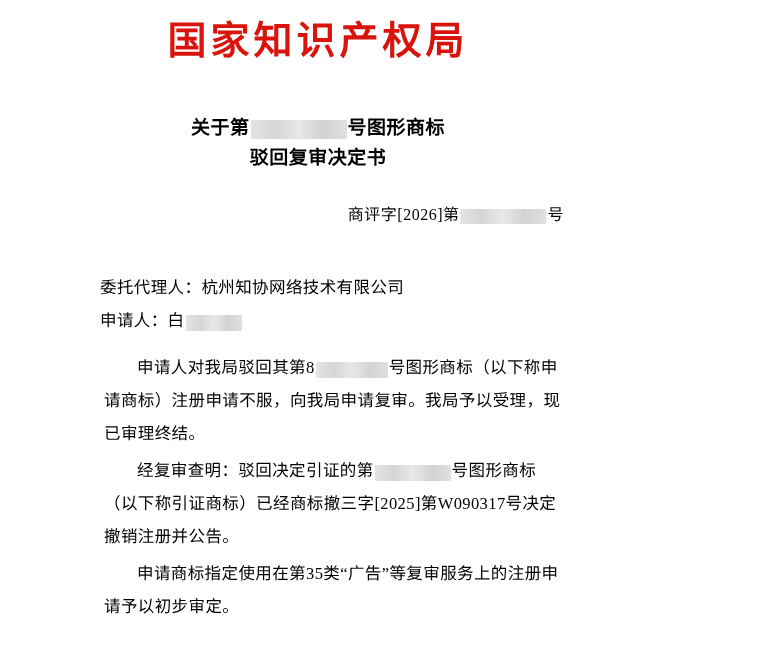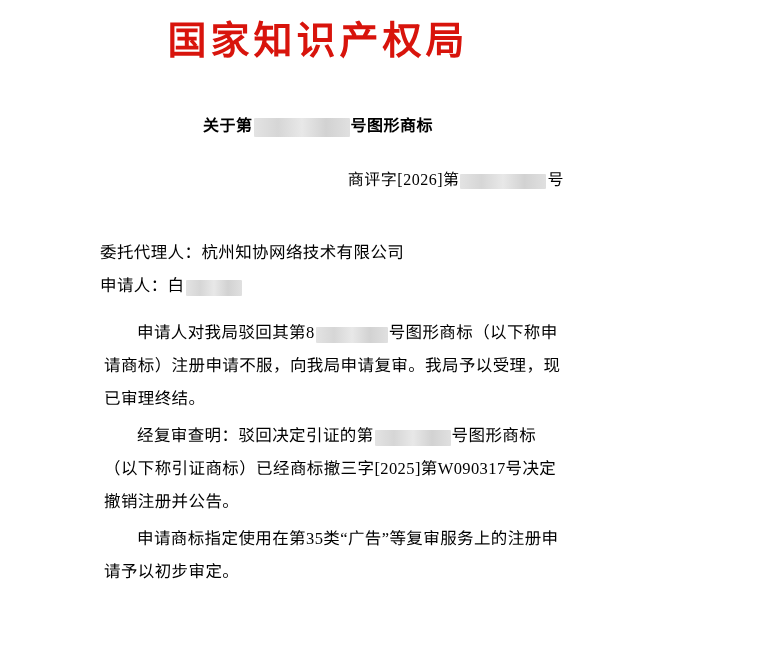--- a/index.html
+++ b/index.html
@@ -26,21 +26,21 @@
     font-family: "Liberation Serif", "DejaVu Serif", serif;
     font-weight: bold;
     font-size: 39px;
     letter-spacing: 4px;
     padding-top: 16px;
     line-height: 1.3;
   }
   .doc-heading {
     margin-top: 46px;
     text-align: center;
-    font-size: 16px;
+    font-size: 19px;
     font-weight: bold;
     line-height: 1.6;
     letter-spacing: 0.5px;
   }
   .doc-heading .line {
     display: block;
     white-space: nowrap;
   }
   .redact {
     display: inline-block;
@@ -104,20 +104,21 @@
 <body>
 
 <div class="page">
 
   <div class="org-title">国家知识产权局</div>
 
   <div class="doc-heading">
     <span class="line">
       <span>关于第</span><span class="redact r-head"></span><span>号图形商标</span>
     </span>
+    <span class="line">驳回复审决定书</span>
   </div>
 
   <div class="doc-number">
     <span>商评字[2026]第</span><span class="redact r-docnum"></span><span>号</span>
   </div>
 
   <div class="body-block">
 
     <div class="party-line">
       <span>委托代理人：</span><span>杭州知协网络技术有限公司</span>

